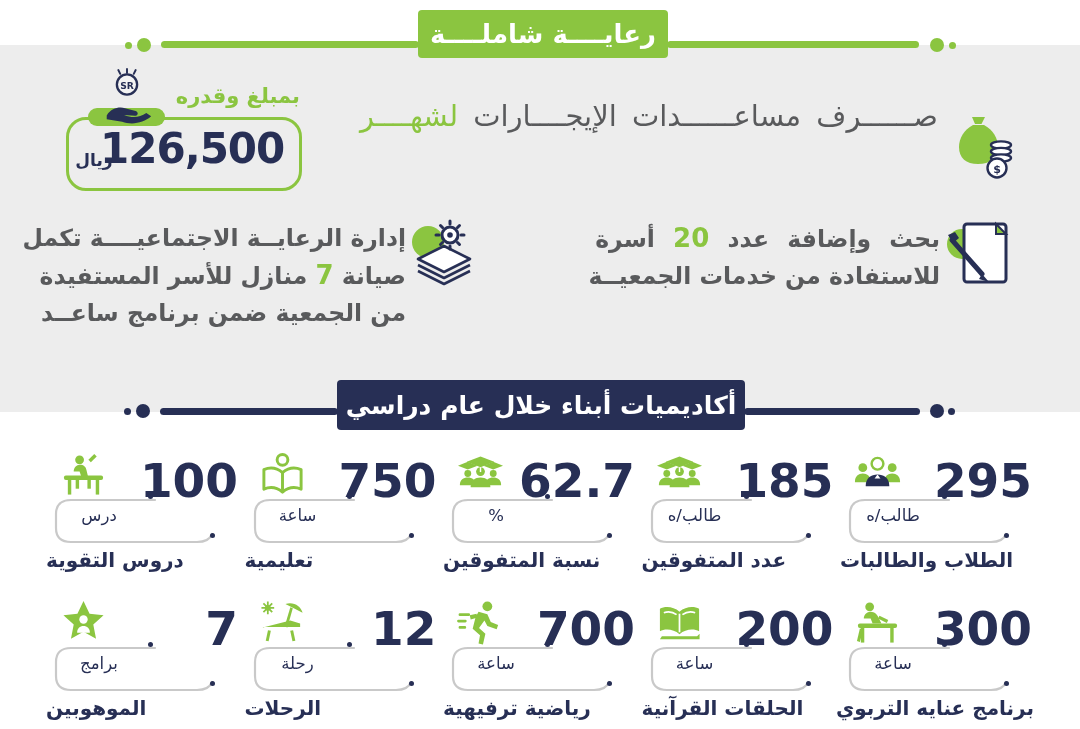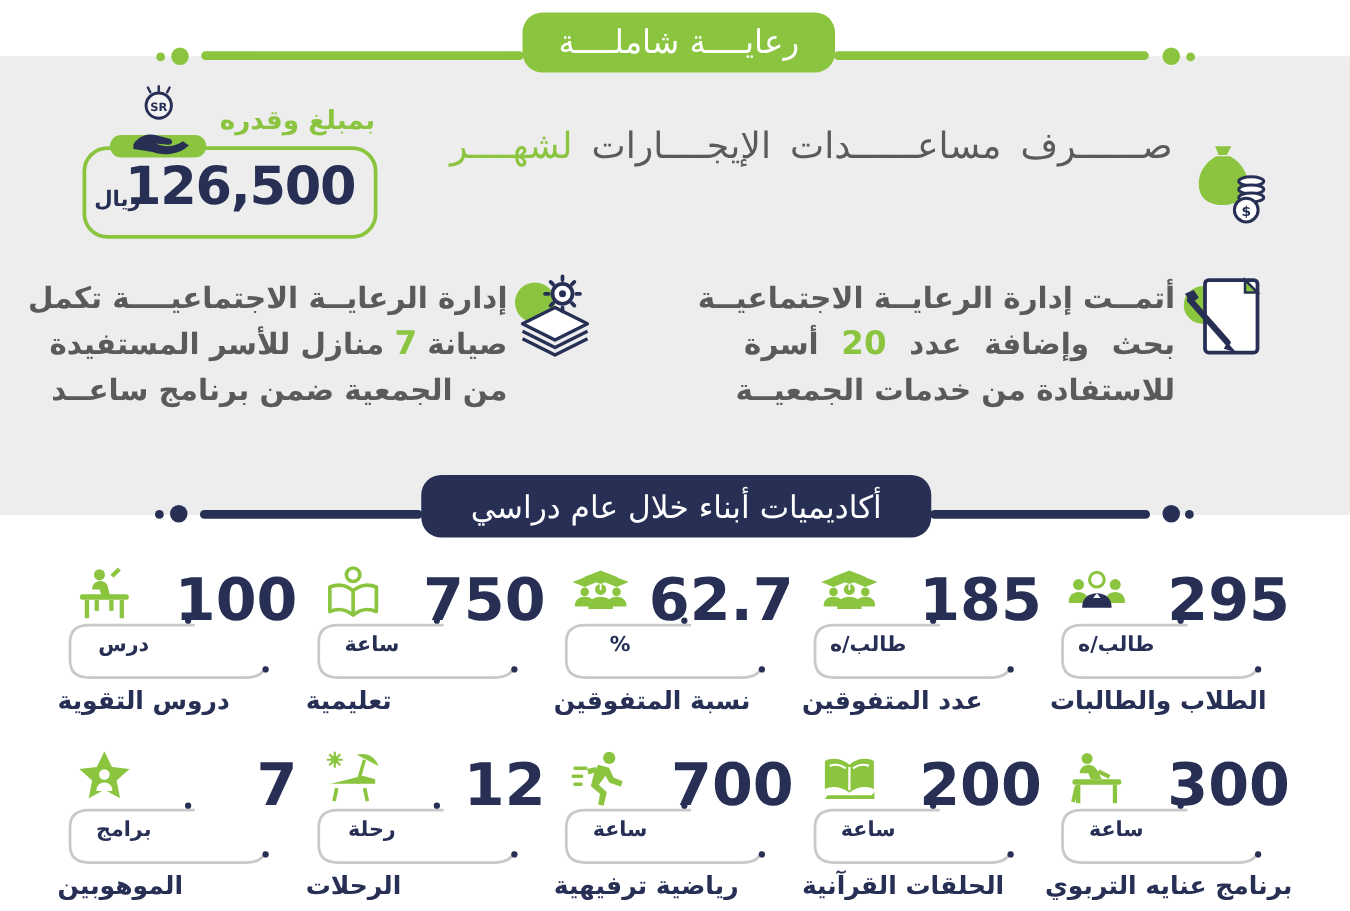--- a/index.html
+++ b/index.html
@@ -2,21 +2,21 @@
 <html lang="ar"><head>
 <meta charset="utf-8">
 <style>
   :root{
     --green:#8bc540; --navy:#272f55; --gray:#ededed; --dark:#595a5c; --bracket:#c9c9c9;
   }
   *{box-sizing:border-box;margin:0;padding:0}
   body{width:1080px;height:729px;background:#fff;font-family:"DejaVu Sans",sans-serif;overflow:hidden}
   .canvas{position:relative;width:1080px;height:729px;background:#fff}
   .gray-panel{position:absolute;left:0;top:45px;width:1080px;height:367px;background:var(--gray)}
-  .pill{position:absolute;display:flex;align-items:center;justify-content:center;color:#fff;font-weight:normal;border-radius:16px;direction:rtl}
+  .pill{position:absolute;display:flex;align-items:center;justify-content:center;color:#fff;font-weight:bold;border-radius:4px;direction:rtl}
   .pill-green{left:418px;top:10px;width:250px;height:48px;background:var(--green);font-size:26px}
   .pill-navy{left:337px;top:380px;width:408px;height:50px;background:var(--navy);font-size:25px}
   .line{position:absolute;height:7px;border-radius:4px}
   .line.g{background:var(--green)} .line.n{background:var(--navy)}
   .deco-dot{position:absolute;border-radius:50%}
   .deco-dot.g{background:var(--green)} .deco-dot.n{background:var(--navy)}
   .big{width:14px;height:14px} .small{width:7px;height:7px}
 
   
   .amount-caption{position:absolute;left:175px;top:84px;width:125px;text-align:right;color:var(--green);font-weight:bold;font-size:21px;direction:rtl}
@@ -41,21 +41,21 @@
   .layers-gear-icon{position:absolute;left:406px;top:218px;width:72px;height:78px}
 
   
   .stats-row{position:absolute;left:0;width:1080px;display:flex;flex-direction:row-reverse;justify-content:space-between;padding:0 46px}
   .row1{top:453px}.row2{top:601px}
   .stat{position:relative;width:194px;height:128px}
   .stat-icon{position:absolute;left:14px;top:-2px;width:47px;height:47px}
   .stat-icon svg{width:100%;height:100%}
   .stat-number{position:absolute;right:2px;top:4px;font-size:47px;font-weight:bold;color:var(--navy);line-height:1}
   .bracket{position:absolute;left:5px;top:44px;width:168px;height:48px}
-  .stat-unit{position:absolute;left:10px;top:53px;width:86px;text-align:center;font-size:16.5px;font-weight:bold;color:var(--navy);direction:rtl}
+  .stat-unit{position:absolute;left:10px;top:53px;width:86px;text-align:center;font-size:16.5px;font-weight:normal;color:var(--navy);direction:rtl}
   .stat-label{position:absolute;left:0;right:0;top:95px;text-align:left;font-size:20px;font-weight:bold;color:var(--navy);direction:rtl;white-space:nowrap}
   .dot-a,.dot-b{position:absolute;width:5px;height:5px;border-radius:50%;background:var(--navy)}
   .dot-a{left:102px;top:41px}.dot-b{left:164px;top:80px}
 </style>
 </head>
 <body>
 
 <div class="canvas">
 
   <div class="gray-panel"></div>
@@ -99,21 +99,20 @@
 
   <span class="doc-pen-icon"><svg viewBox="0 0 72 78" width="100%" height="100%">
         <circle cx="18" cy="26" r="15" fill="#8bc540"></circle>
         <rect x="20" y="6" width="42" height="58" rx="3" fill="#fff" stroke="#272f55" stroke-width="3"></rect>
         <polygon points="52,6 62,16 52,16" fill="#8bc540" stroke="#272f55" stroke-width="2"></polygon>
         <path d="M8 22l30 34" stroke="#272f55" stroke-width="5" stroke-linecap="round"></path>
         <path d="M38 56l7 8-10-3z" fill="#272f55"></path>
         <path d="M4 17l7-3 4 6-6 5z" fill="#272f55"></path>
       </svg></span>
   <div class="info-text info-right">
-    <div>أتمــت إدارة الرعايــة الاجتماعيــة</div>
     <div class="spread"><span>بحث وإضافة عدد</span> <span class="info-num">20</span> <span>أسرة</span></div>
     <div>للاستفادة من خدمات الجمعيــة</div>
   </div>
 
   <span class="layers-gear-icon"><svg viewBox="0 0 72 78" width="100%" height="100%">
         <circle cx="22" cy="24" r="16" fill="#8bc540"></circle>
         <g fill="#fff" stroke="#272f55" stroke-width="2.6" stroke-linejoin="round">
           <path d="M38 28L64 41 38 54 12 41z"></path>
           <path d="M12 47l26 13 26-13" fill="none"></path>
           <path d="M12 53l26 13 26-13" fill="none"></path>

